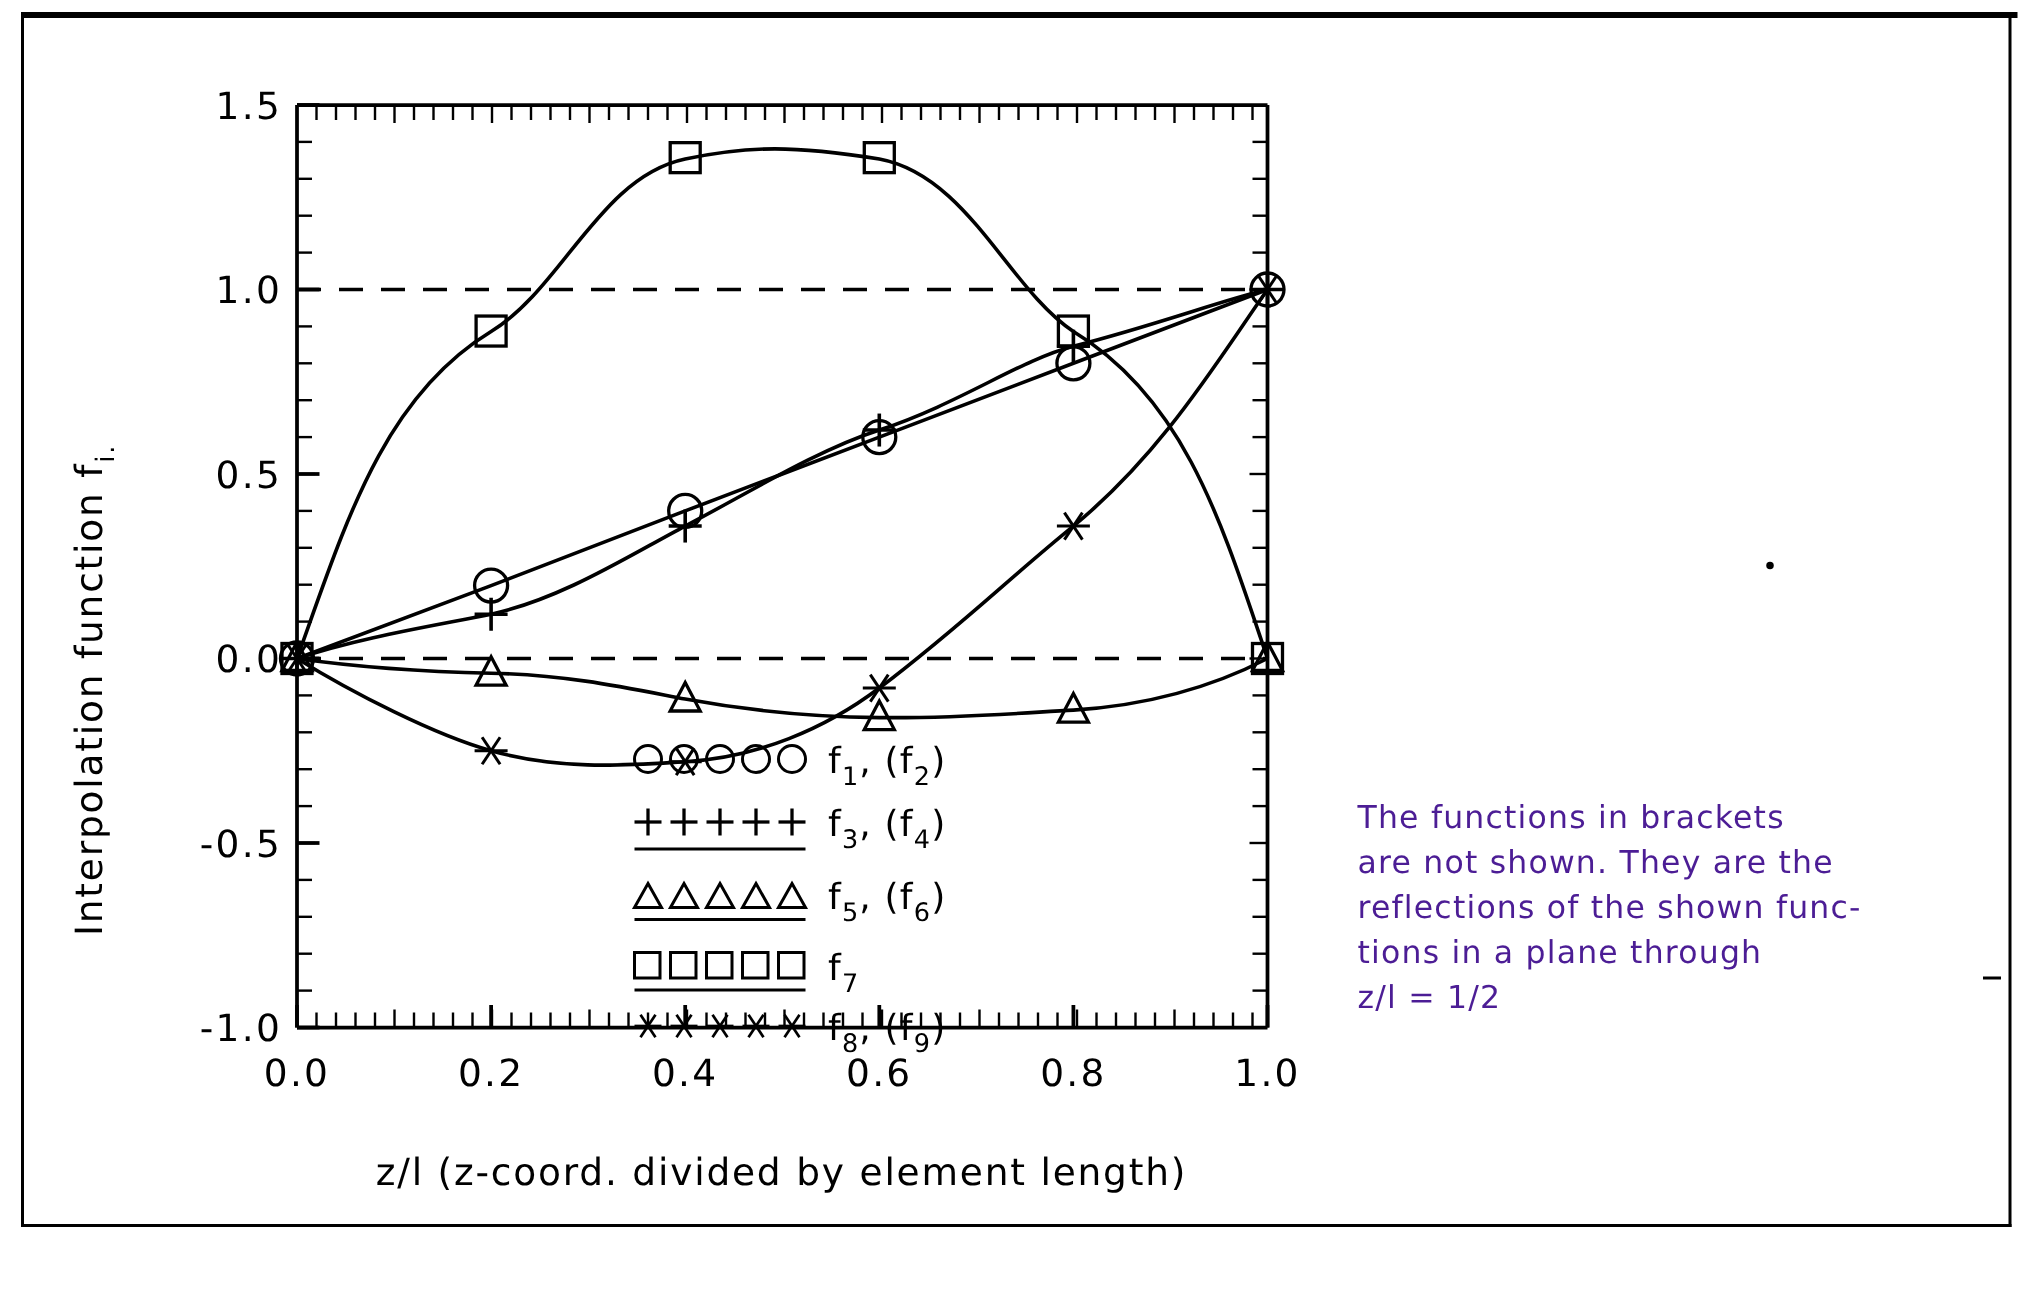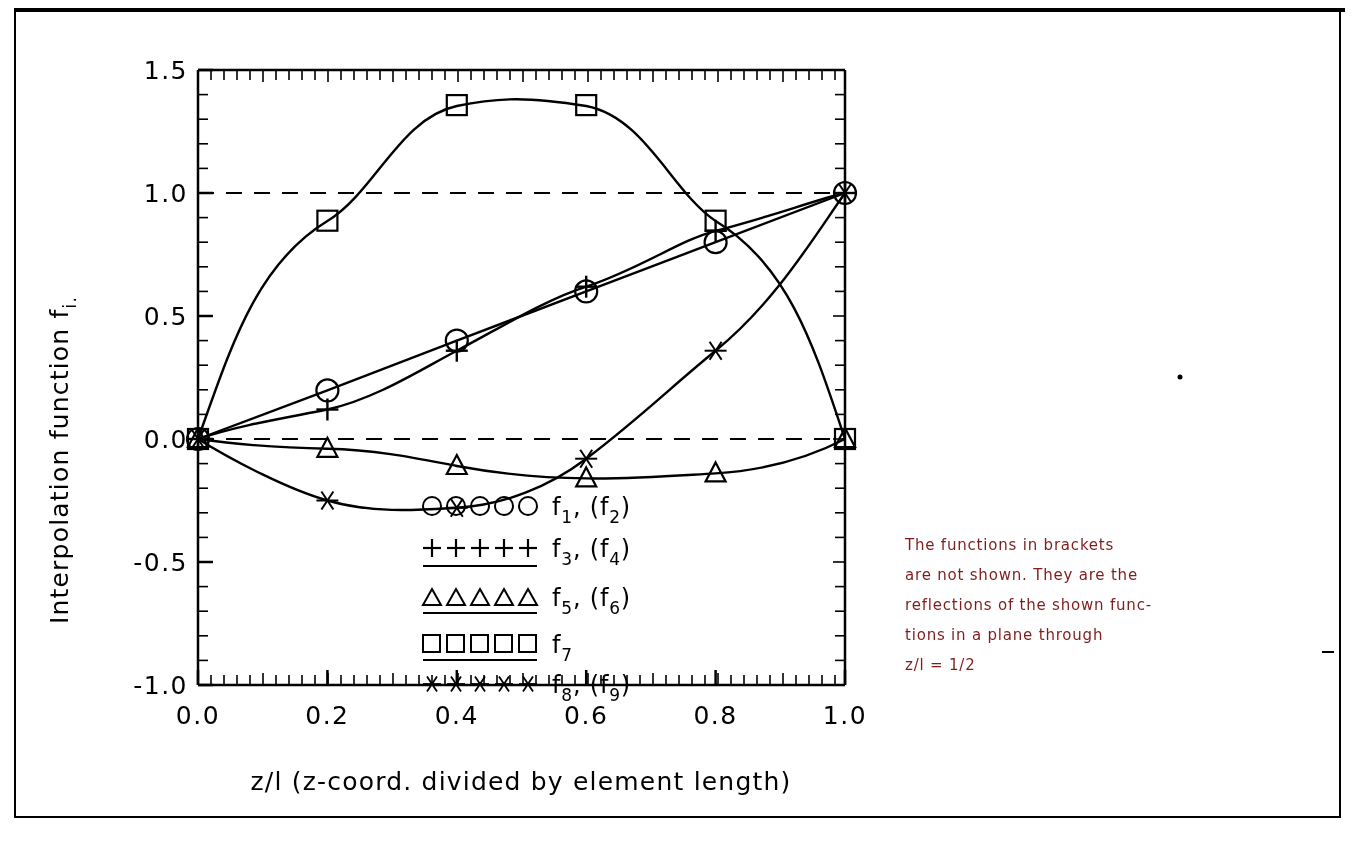--- a/index.html
+++ b/index.html
@@ -45,24 +45,24 @@
   svg.plot {
     position: absolute;
     left: 0; top: 0;
   }
   .side-note {
     position: absolute;
     left: 905px;
     top: 530px;
     width: 420px;
     font-family: "DejaVu Sans", sans-serif;
-    font-size: 15px;
+    font-size: 21px;
     line-height: 30px;
     letter-spacing: 0.8px;
-    color: #7f1d1d;
+    color: #4c1d95;
     white-space: pre-line;
   }
   .tick-label {
     font-family: "DejaVu Sans", sans-serif;
     font-size: 25px;
     letter-spacing: 1.5px;
   }
   .axis-title {
     font-family: "DejaVu Sans", sans-serif;
     font-size: 25px;

